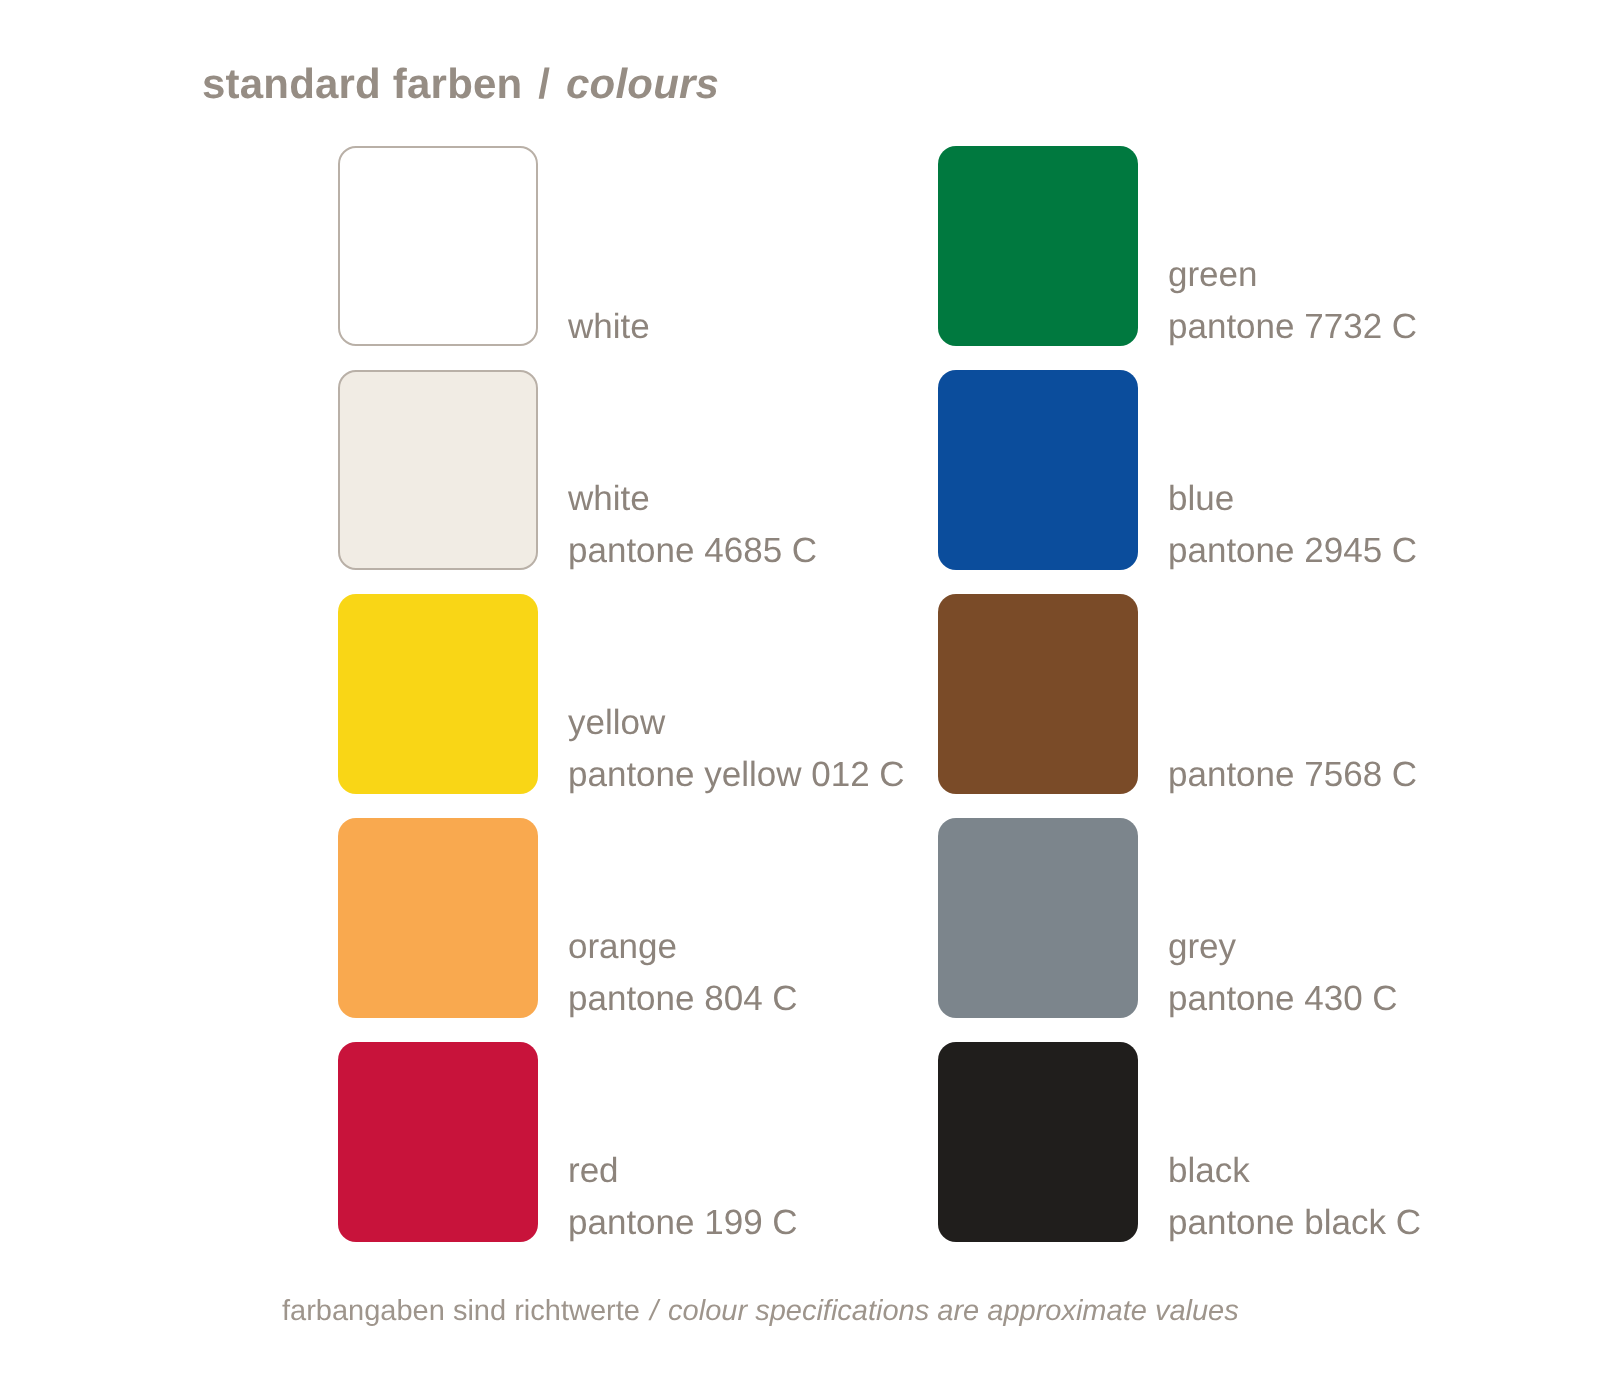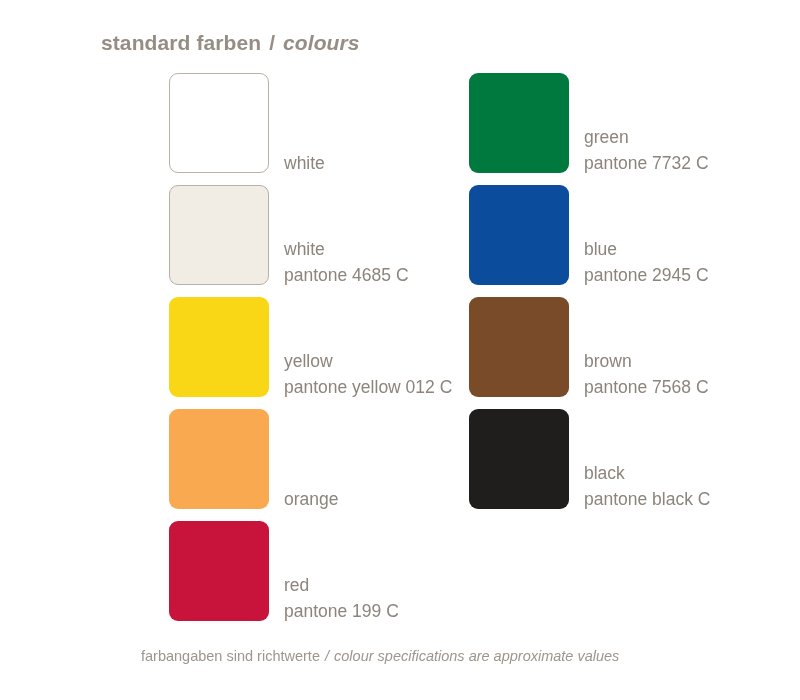--- a/index.html
+++ b/index.html
@@ -133,20 +133,21 @@
           <div class="chip" style="background: rgb(249, 214, 22);"></div>
           <div class="labels">
             <span class="name">yellow</span>
             <span class="code">pantone yellow 012 C</span>
           </div>
         </div>
         <div class="swatch-row">
           <div class="chip" style="background: rgb(249, 169, 79);"></div>
           <div class="labels">
             <span class="name">orange</span>
+            <span class="code">pantone 804 C</span>
           </div>
         </div>
         <div class="swatch-row">
           <div class="chip" style="background: rgb(200, 19, 59);"></div>
           <div class="labels">
             <span class="name">red</span>
             <span class="code">pantone 199 C</span>
           </div>
         </div>
       </div>
@@ -161,22 +162,28 @@
         <div class="swatch-row">
           <div class="chip" style="background: rgb(11, 77, 156);"></div>
           <div class="labels">
             <span class="name">blue</span>
             <span class="code">pantone 2945 C</span>
           </div>
         </div>
         <div class="swatch-row">
           <div class="chip" style="background: rgb(122, 75, 40);"></div>
           <div class="labels">
-            <span class="name">brown</span>
             <span class="code">pantone 7568 C</span>
+          </div>
+        </div>
+        <div class="swatch-row">
+          <div class="chip" style="background: rgb(124, 133, 140);"></div>
+          <div class="labels">
+            <span class="name">grey</span>
+            <span class="code">pantone 430 C</span>
           </div>
         </div>
         <div class="swatch-row">
           <div class="chip" style="background: rgb(32, 30, 28);"></div>
           <div class="labels">
             <span class="name">black</span>
             <span class="code">pantone black C</span>
           </div>
         </div>
       </div>

